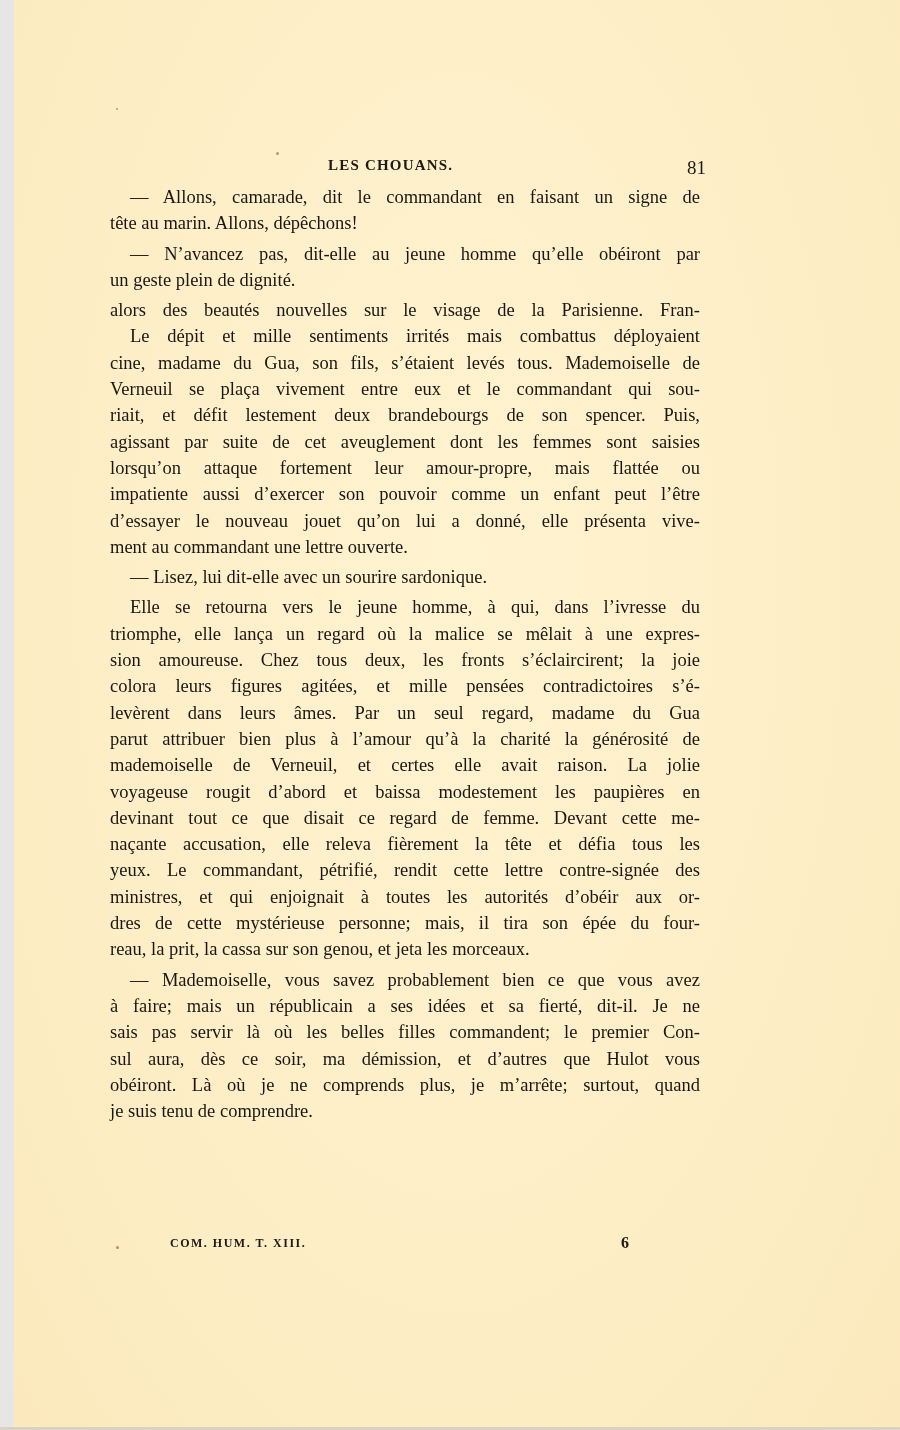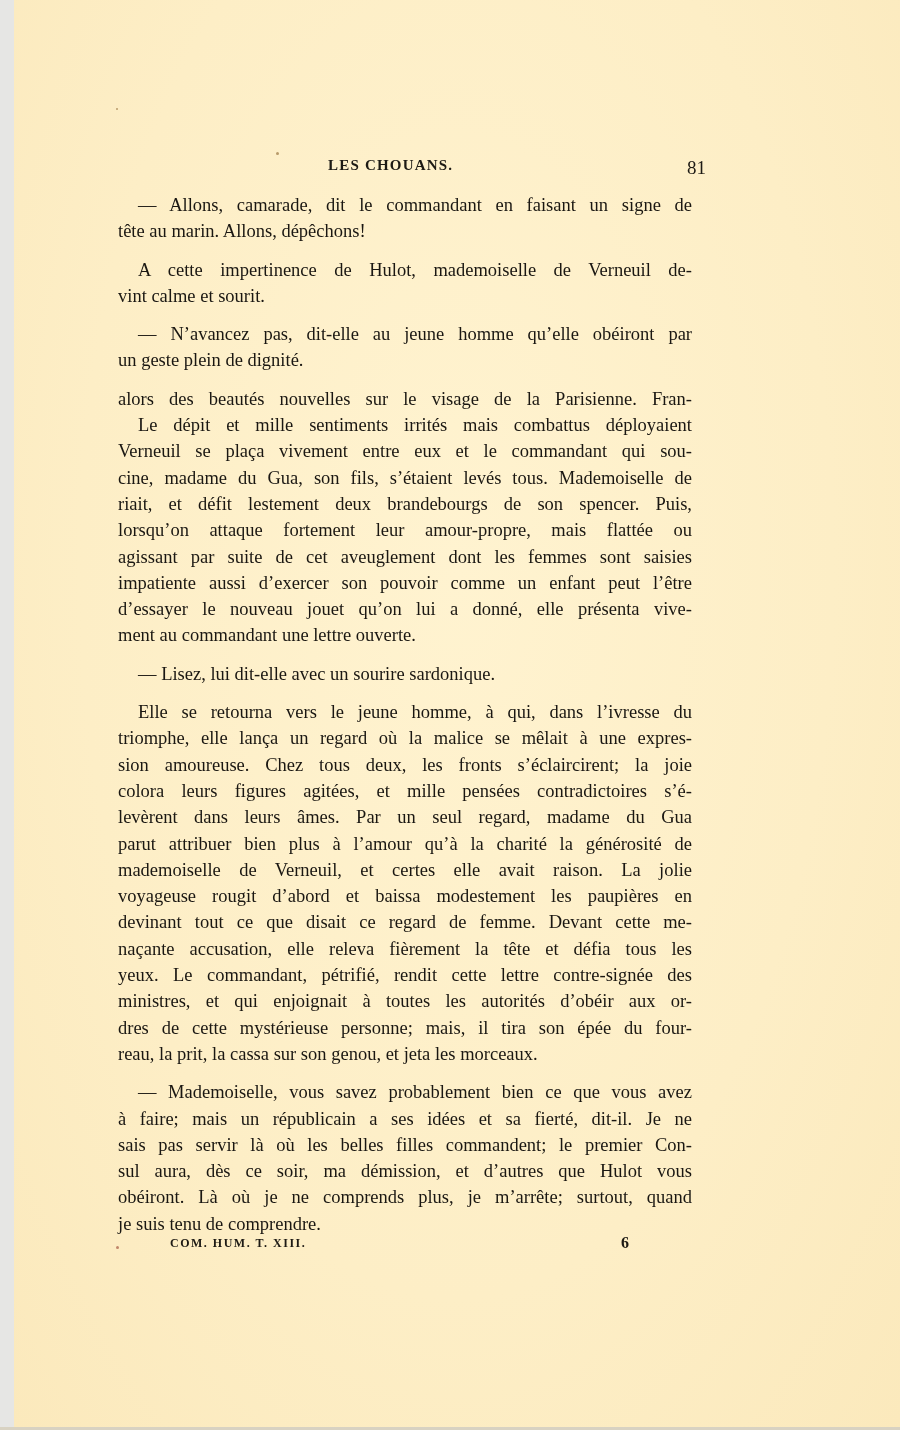--- a/index.html
+++ b/index.html
@@ -60,21 +60,21 @@
       top: 180px;
       left: 106px;
       width: 598px;
       font-family: "Liberation Serif", serif;
       font-size: 18.5px;
       line-height: 26.3px;
       color: #1a1712;
       text-align: justify;
     }
     .para {
-      margin: 12px;
+      margin: 4px;
     }
     .line {
       display: block;
       text-align: justify;
       text-align-last: justify;
       white-space: nowrap;
       height: 26.3px;
     }
     .line.last {
       text-align-last: left;
@@ -128,35 +128,31 @@
   <span class="running-title">LES CHOUANS.</span>
   <span class="page-number">81</span>
 </div>
 
 <div class="body-text" id="body-text">
     <div class="para">
       <span class="line indent">— Allons, camarade, dit le commandant en faisant un signe de</span>
       <span class="line last">tête au marin. Allons, dépêchons!</span>
     </div>
     <div class="para">
-      <span class="line indent">A cette impertinence de Hulot, mademoiselle de Verneuil de-</span>
-      <span class="line last">vint calme et sourit.</span>
-    </div>
-    <div class="para">
       <span class="line indent">— N’avancez pas, dit-elle au jeune homme qu’elle obéiront par</span>
       <span class="line last">un geste plein de dignité.</span>
     </div>
     <div class="para">
       <span class="line">alors des beautés nouvelles sur le visage de la Parisienne. Fran-</span>
       <span class="line indent">Le dépit et mille sentiments irrités mais combattus déployaient</span>
+      <span class="line">cine, madame du Gua, son fils, s’étaient levés tous. Mademoiselle de</span>
       <span class="line">Verneuil se plaça vivement entre eux et le commandant qui sou-</span>
-      <span class="line">cine, madame du Gua, son fils, s’étaient levés tous. Mademoiselle de</span>
       <span class="line">riait, et défit lestement deux brandebourgs de son spencer. Puis,</span>
+      <span class="line">agissant par suite de cet aveuglement dont les femmes sont saisies</span>
       <span class="line">lorsqu’on attaque fortement leur amour-propre, mais flattée ou</span>
-      <span class="line">agissant par suite de cet aveuglement dont les femmes sont saisies</span>
       <span class="line">impatiente aussi d’exercer son pouvoir comme un enfant peut l’être</span>
       <span class="line">d’essayer le nouveau jouet qu’on lui a donné, elle présenta vive-</span>
       <span class="line last">ment au commandant une lettre ouverte.</span>
     </div>
     <div class="para">
       <span class="line indent last">— Lisez, lui dit-elle avec un sourire sardonique.</span>
     </div>
     <div class="para">
       <span class="line indent">Elle se retourna vers le jeune homme, à qui, dans l’ivresse du</span>
       <span class="line">triomphe, elle lança un regard où la malice se mêlait à une expres-</span>

